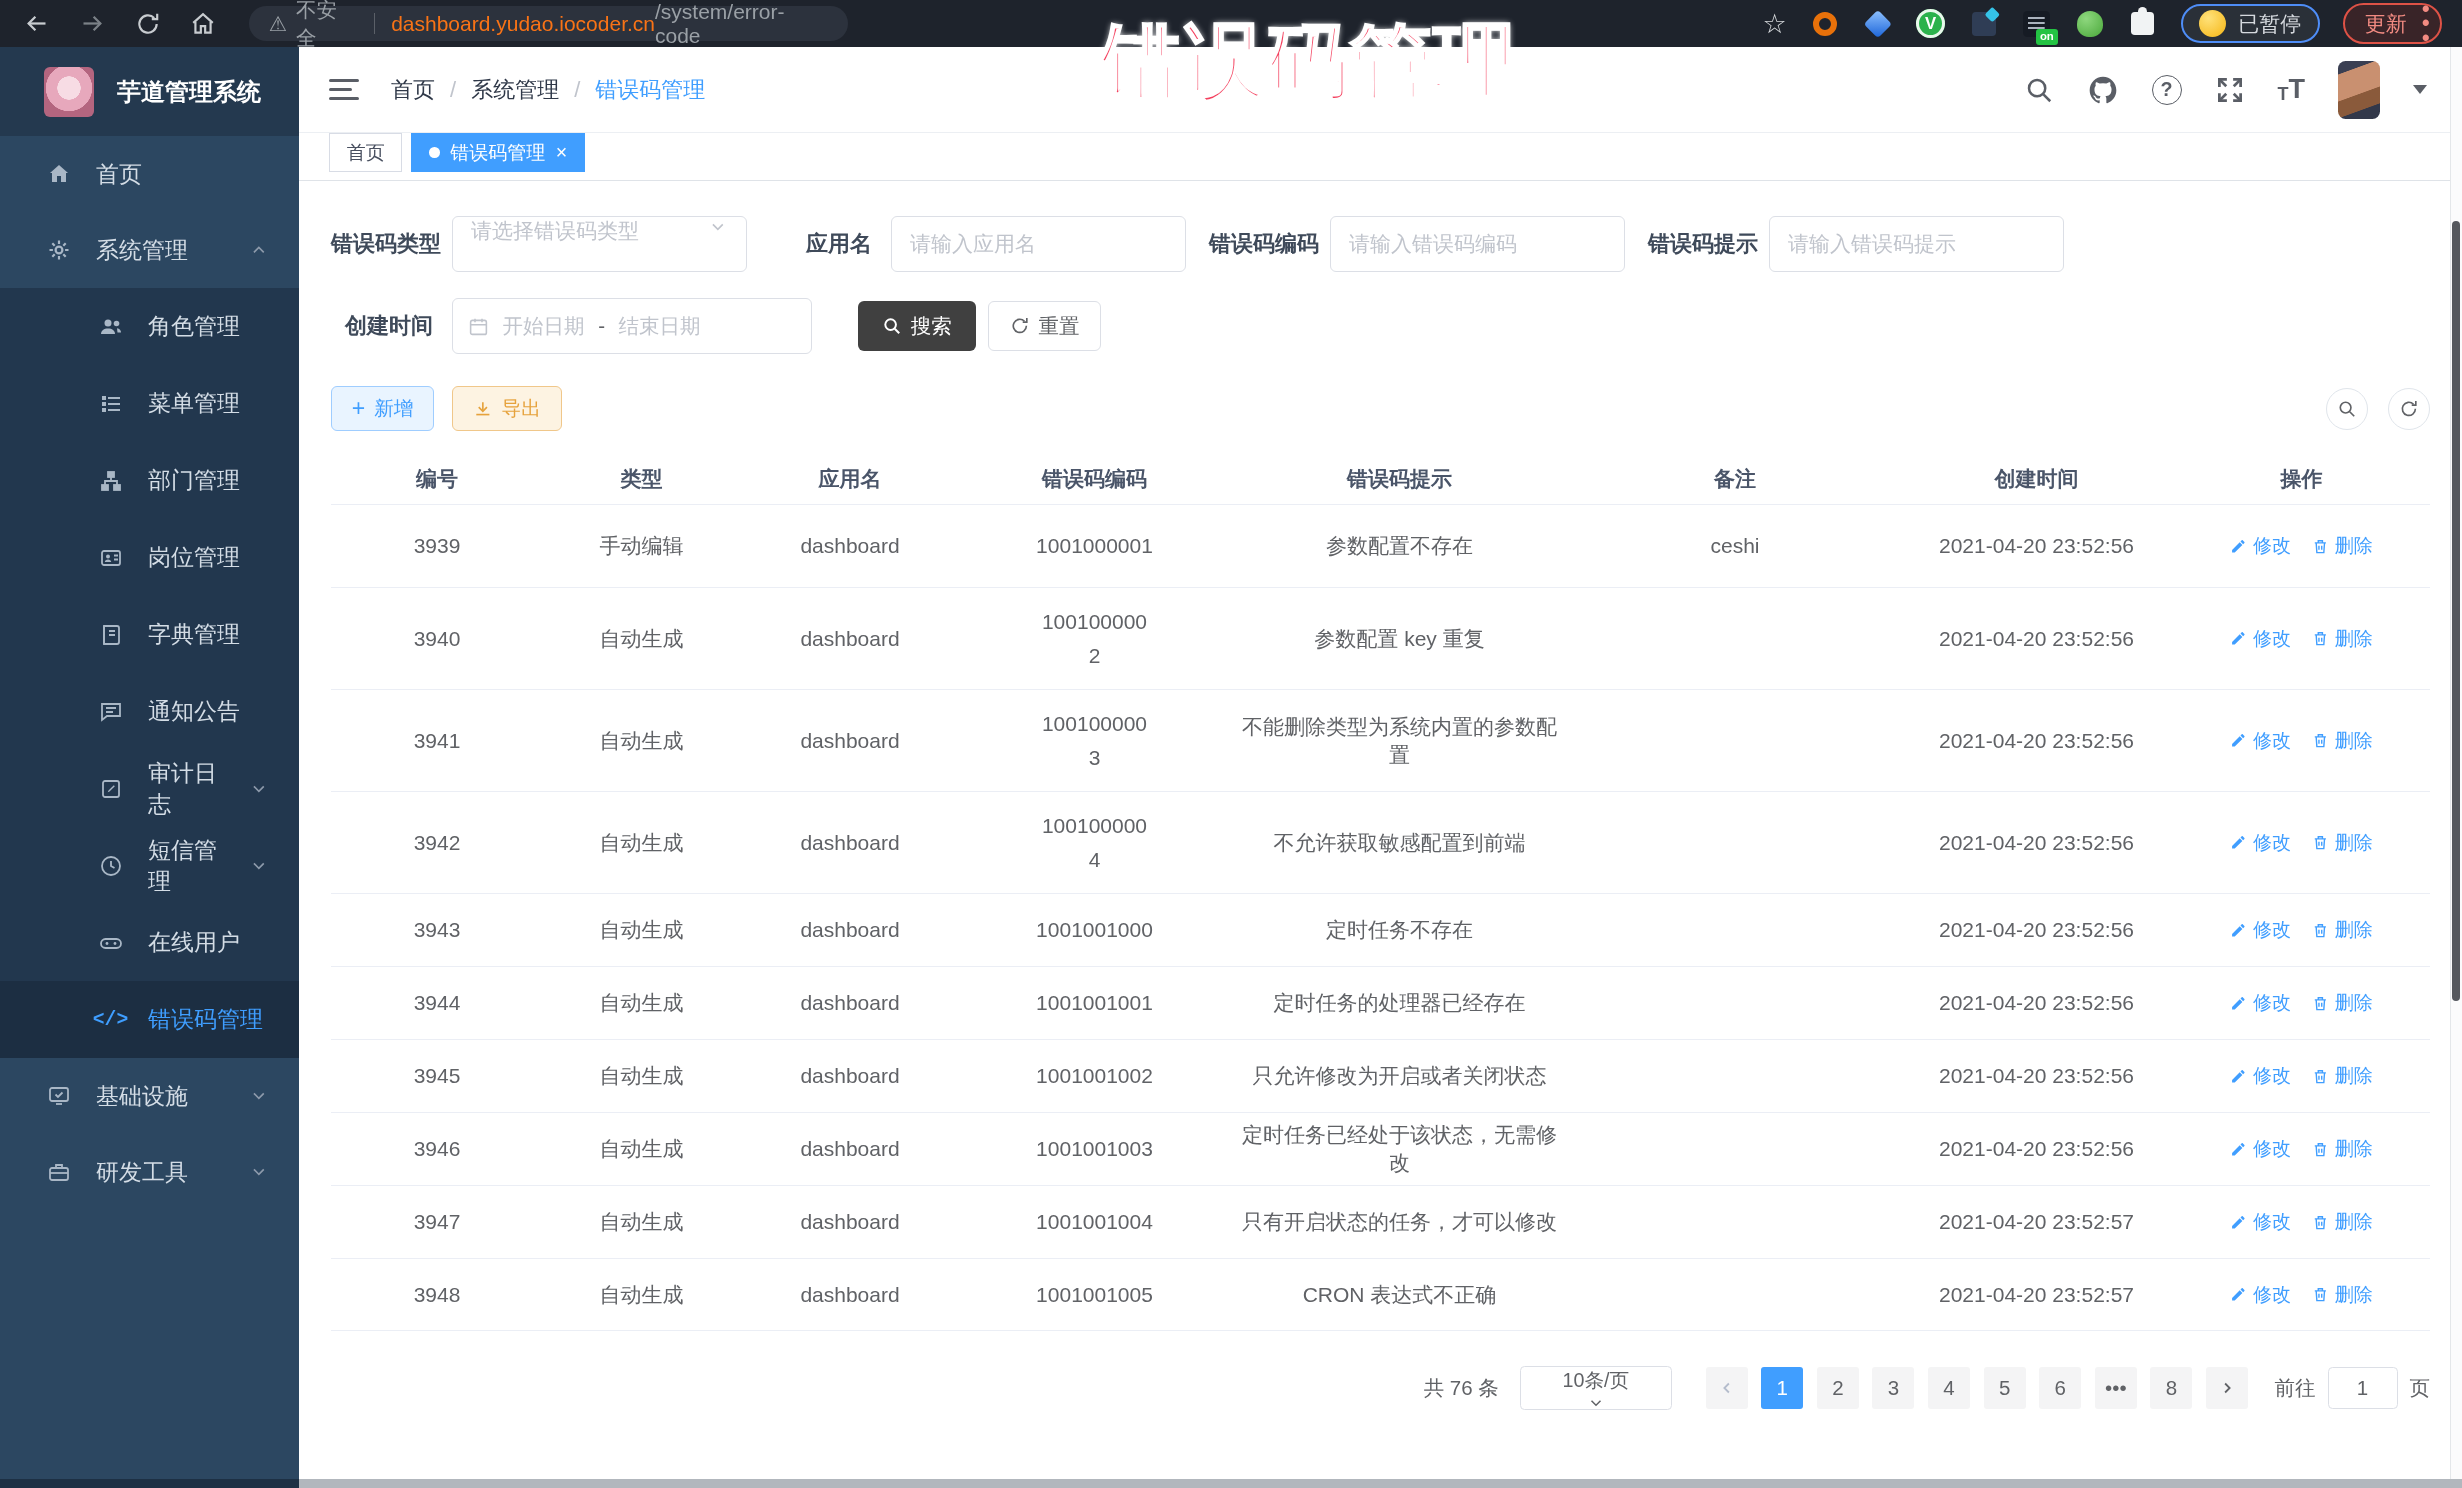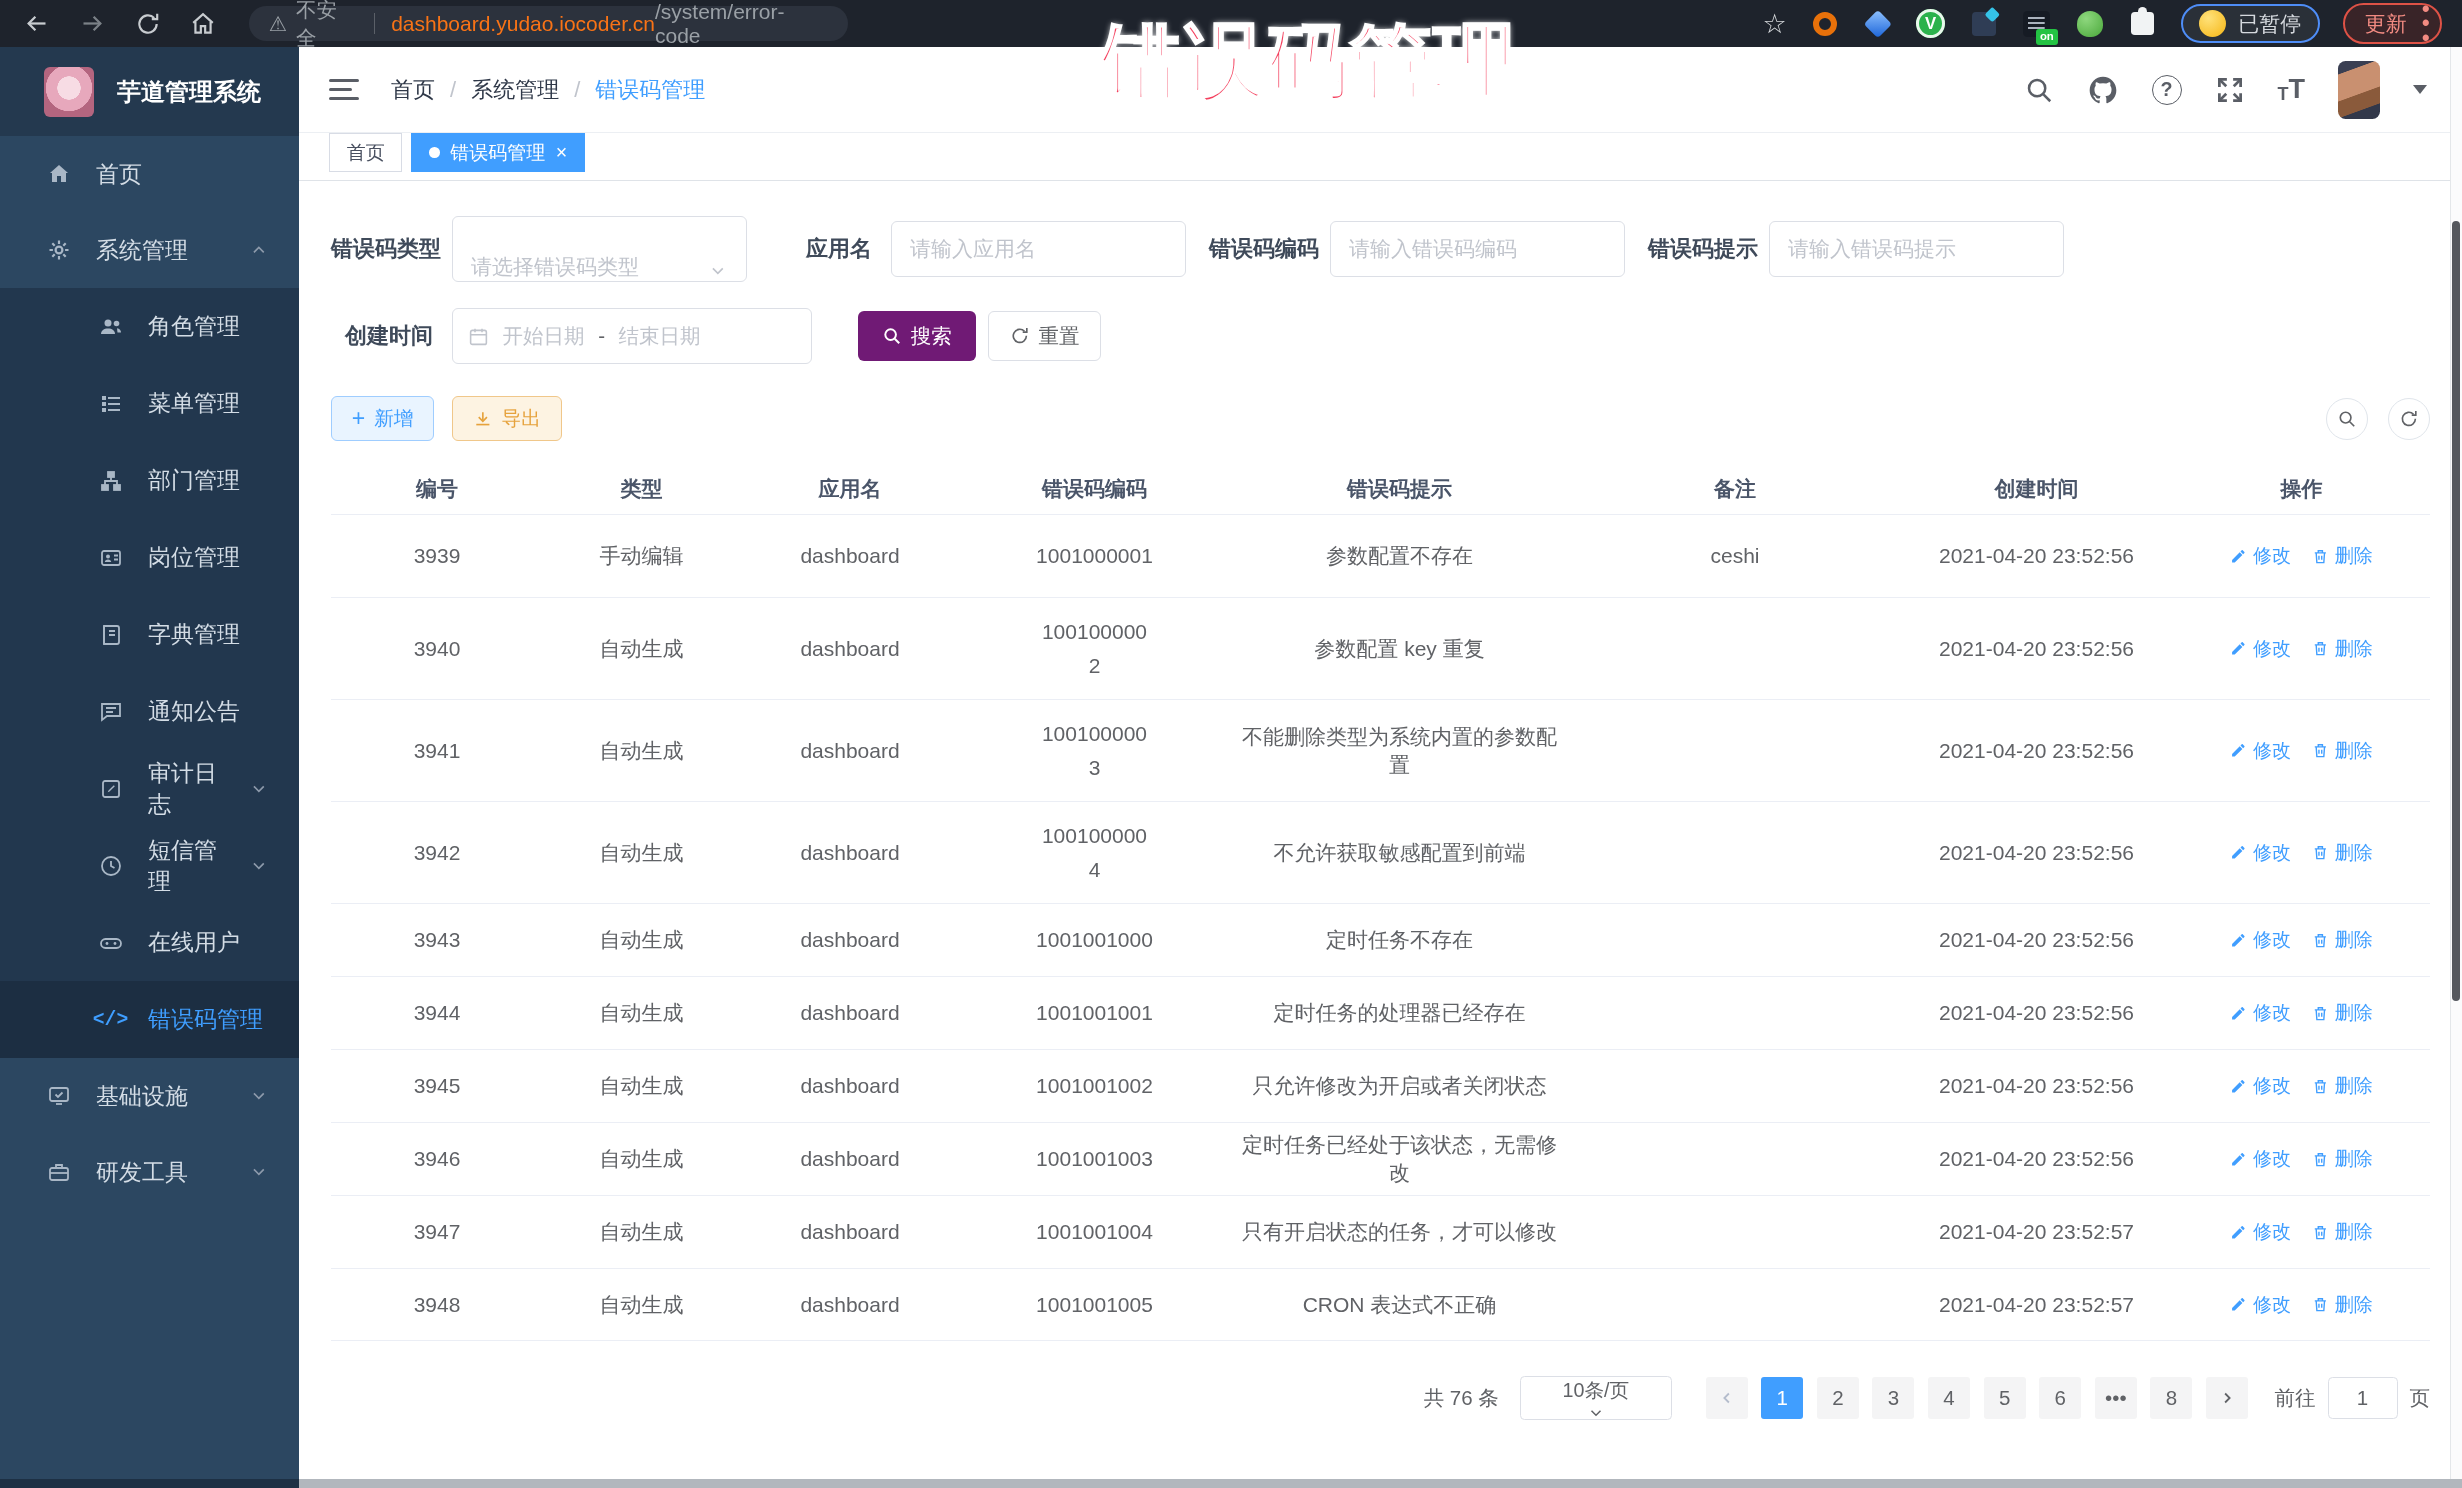--- a/index.html
+++ b/index.html
@@ -97,34 +97,34 @@
   .tab .close { font-size:19.7px; line-height:1; }
 
   
   .content { flex:1; padding:0 32px; position:relative; min-width:0; }
   .frow { display:flex; align-items:center; }
   .frow1 { margin-top:35px; }
   .frow2 { margin-top:26px; }
   .fitem { display:flex; align-items:center; margin-right:23px; }
   .flabel { width:121px; flex-shrink:0; text-align:right; padding-right:19px;
     font-size:22px; color:#3f4a5a; font-weight:600; white-space:nowrap; }
-  .fbox { width:295px; height:66px; border:0.8px solid #dcdfe6; border-radius:6px; background:#fff;
-    display:flex; align-items:flex-end; padding:0 18px; }
+  .fbox { width:295px; height:56px; border:0.8px solid #dcdfe6; border-radius:6px; background:#fff;
+    display:flex; align-items:flex-start; padding:0 18px; }
   .ph { color:#c0c4cc; font-size:21px; flex:1; white-space:nowrap; overflow:hidden; }
   .chev { color:#c0c4cc; }
   input.finput { width:295px; height:56px; border:0.8px solid #dcdfe6; border-radius:6px; padding:0 18px;
     font-size:21px; color:#606266; outline:none; font-family:inherit; }
   input.finput::placeholder { color:#c0c4cc; }
   .date-box { width:360px; height:56px; border:0.8px solid #dcdfe6; border-radius:6px; background:#fff;
     display:flex; align-items:center; padding:0 15px; gap:13.6px; }
   .date-ph { color:#c0c4cc; font-size:20.5px; }
   .date-sep { color:#606266; font-size:20.5px; }
   .btn { display:flex; align-items:center; justify-content:center; gap:9px; border-radius:6px;
     font-size:20.5px; cursor:pointer; border:0.8px solid transparent; white-space:nowrap; }
-  .btn-search { height:50px; padding:0 23px; background:#701a75; color:#fff; margin-left:23px; }
+  .btn-search { height:50px; padding:0 23px; background:#404040; color:#fff; margin-left:23px; }
   .btn-reset { height:50px; padding:0 21px; background:#fff; color:#606266; border-color:#dcdfe6; margin-left:12px; }
   .toolbar { margin-top:32px; display:flex; align-items:center; }
   .btn-add { height:45px; padding:0 19.7px; background:#e9f4ff; color:#409eff; border-color:#9fcdff; font-size:19.7px; }
   .btn-add .plus { font-size:23px; line-height:1; }
   .btn-export { height:45px; padding:0 19.7px; background:#fdf3e2; color:#e6a23c; border-color:#f0c78a; font-size:19.7px; margin-left:18px; }
   .tool-circles { margin-left:auto; display:flex; align-items:center; gap:19.7px; }
   .circle-btn { width:42px; height:42px; border-radius:50%; border:0.8px solid #e0e5eb; background:#fff;
     display:flex; align-items:center; justify-content:center; color:#606266; cursor:pointer; }
 
   

